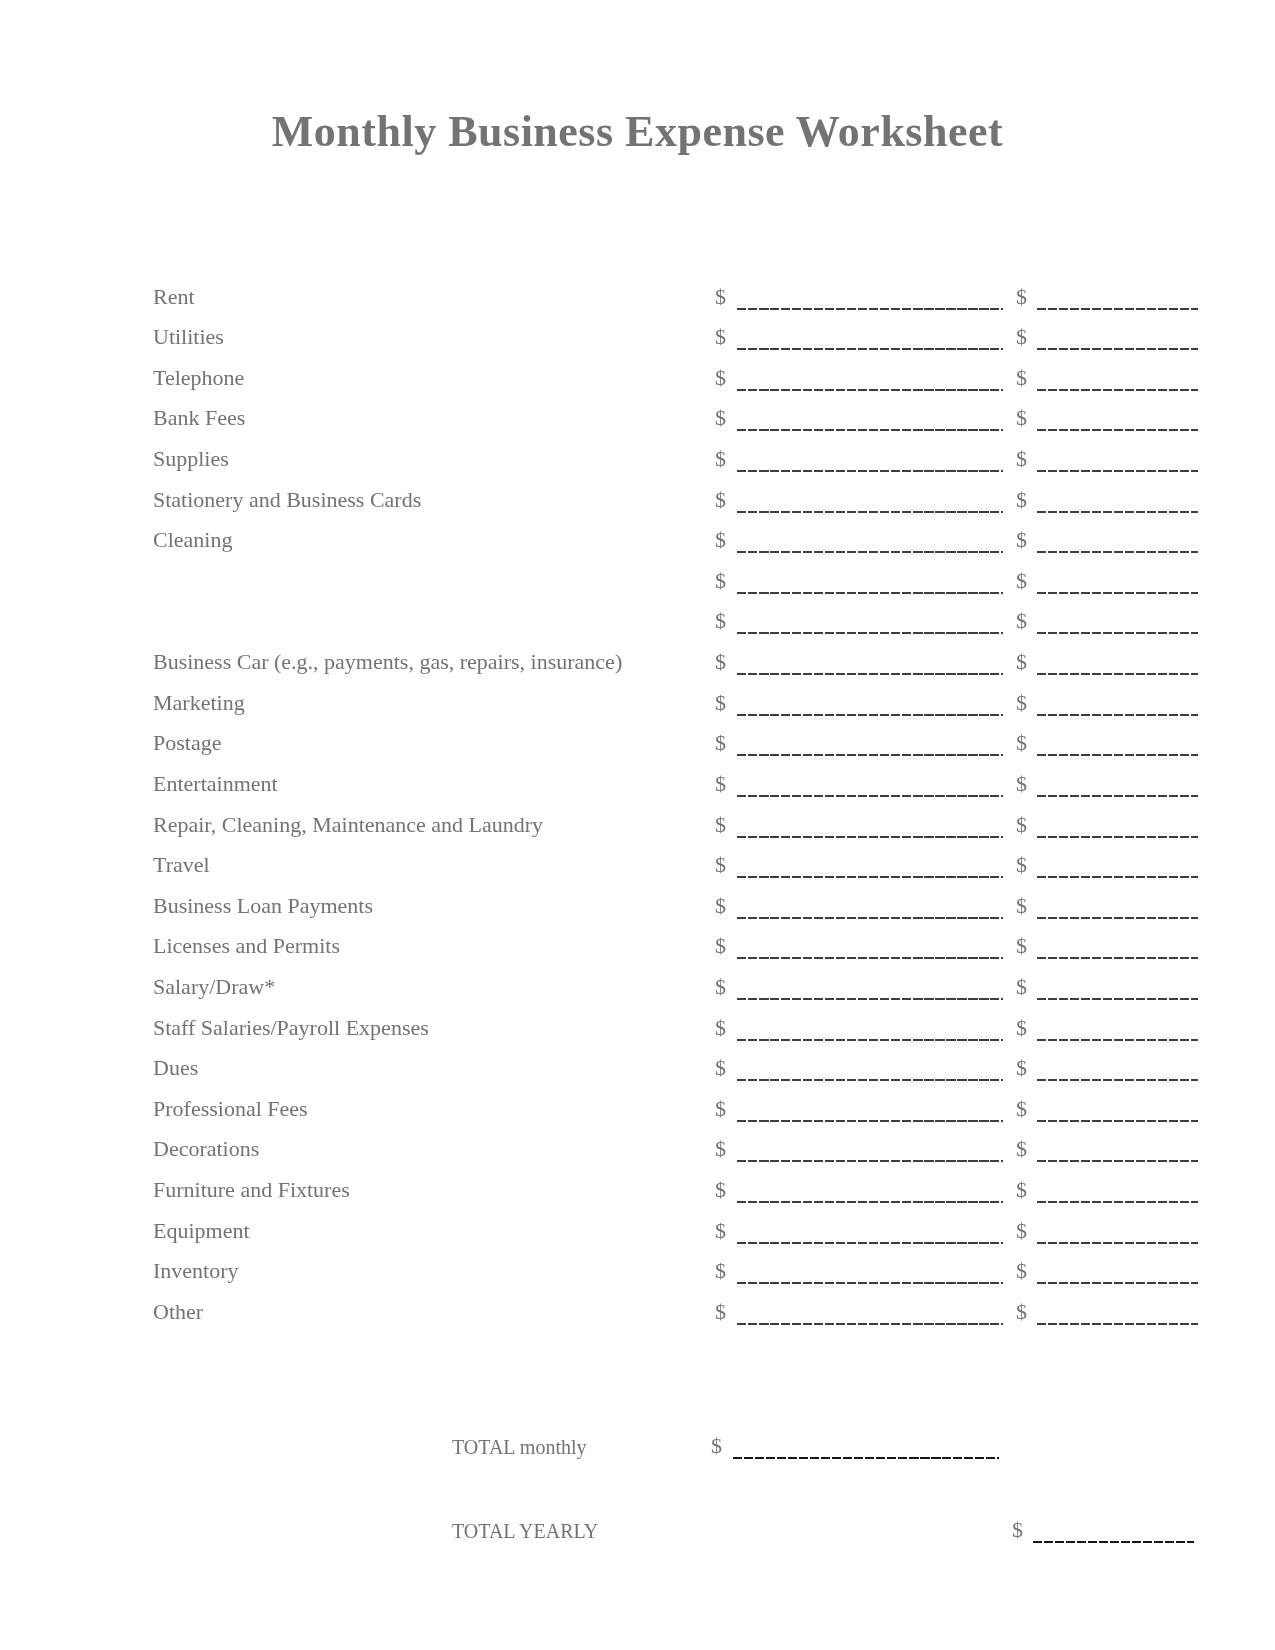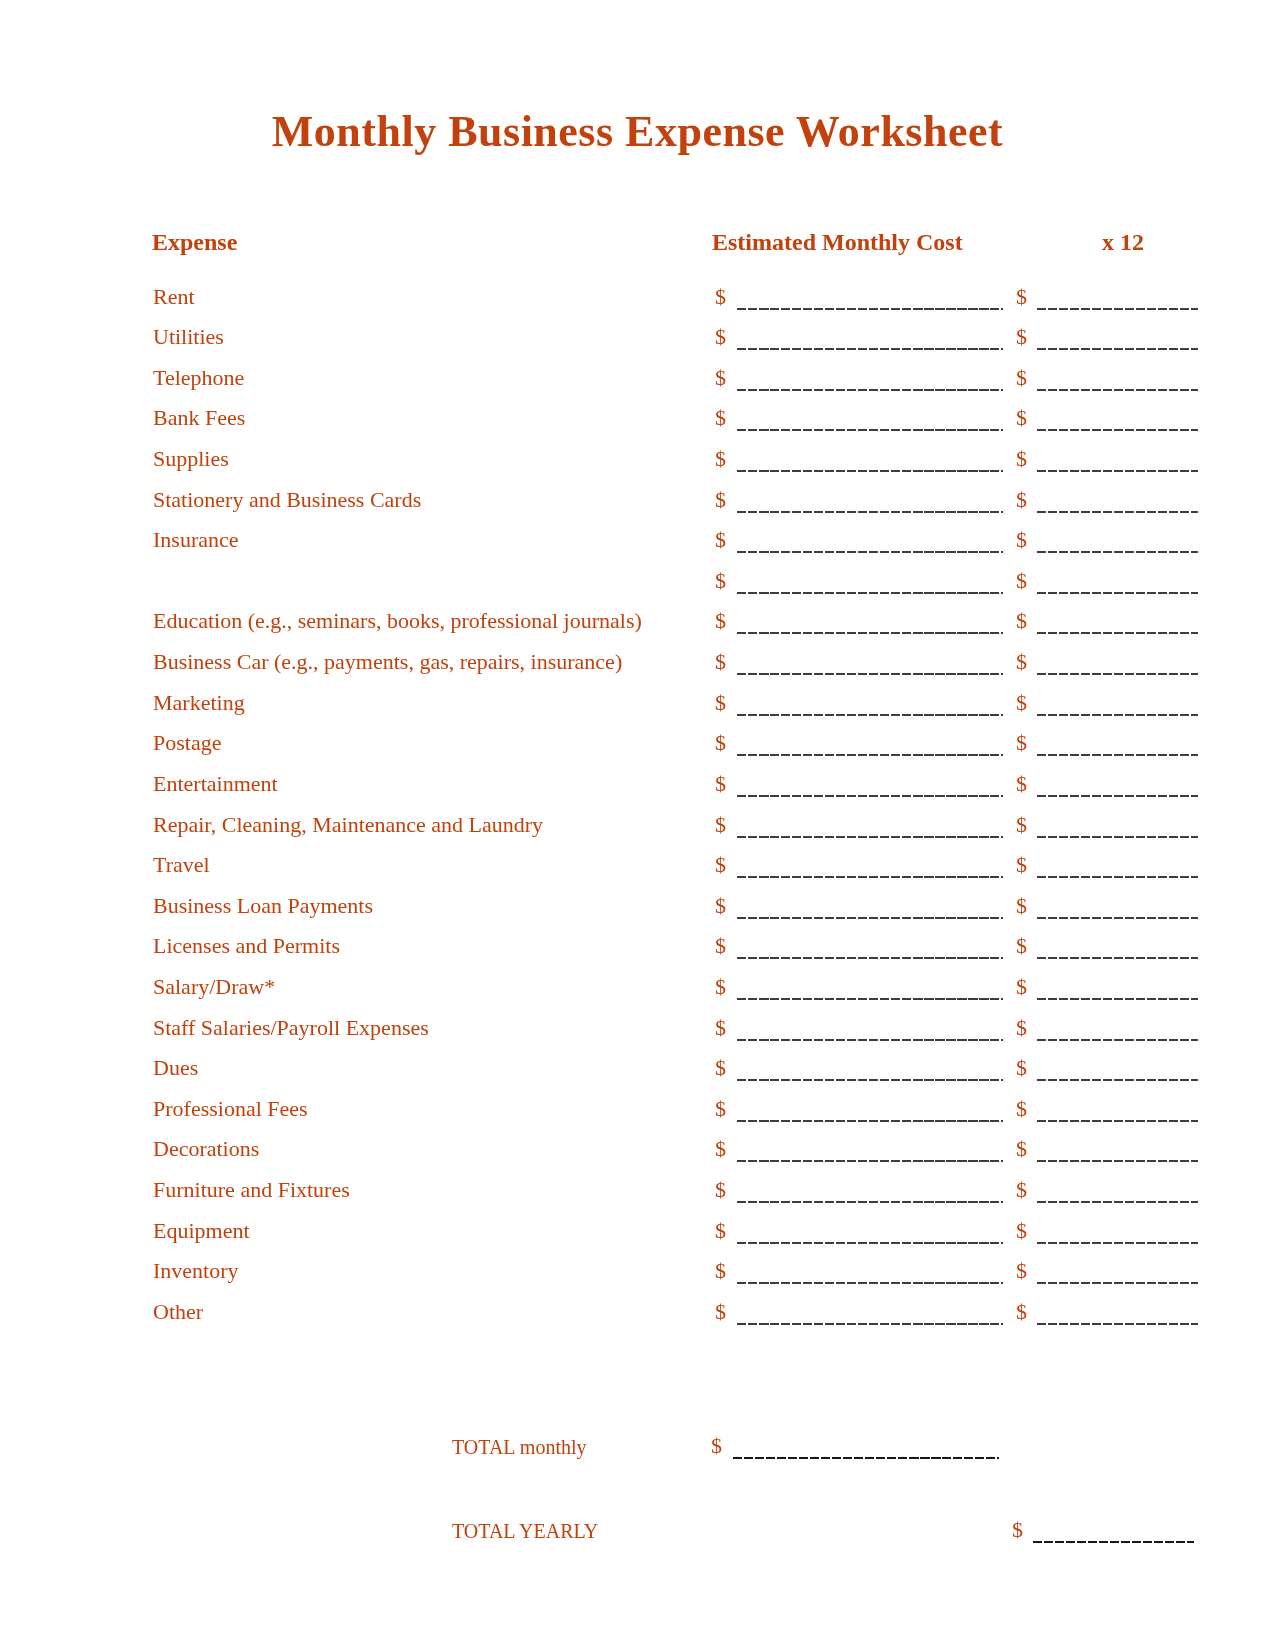--- a/index.html
+++ b/index.html
@@ -1,21 +1,21 @@
 <!DOCTYPE html>
 <html><head>
 <meta charset="utf-8">
 <style>
   html, body { margin: 0; padding: 0; background: #ffffff; }
   .page {
     position: relative;
     width: 1275px;
     height: 1650px;
     background: #ffffff;
-    color: #c2410c;
+    color: #737373;
     font-family: "Liberation Serif", "DejaVu Serif", serif;
     overflow: hidden;
     text-decoration: underline;
   }
   .title {
     position: absolute;
     top: 106px;
     left: 0;
     width: 100%;
     margin: 0;
@@ -82,25 +82,20 @@
       #161616 0px, #161616 9.5px, rgba(0,0,0,0) 9.5px, rgba(0,0,0,0) 11px);
   }
 </style>
 </head>
 <body>
 
 <div class="page">
 
   <h1 class="title">Monthly Business Expense Worksheet</h1>
 
-  <div class="hdr">
-    <span class="h h-exp">Expense</span>
-    <span class="h h-mon">Estimated Monthly Cost</span>
-    <span class="h h-x12">x 12</span>
-  </div>
 
   <div class="rows">
   <div class="row">
     <span class="lbl">Rent</span>
     <span class="cur cur-m">$</span>
     <div class="fill line-m"></div>
     <span class="cur cur-y">$</span>
     <div class="fill line-y"></div>
   </div>
 
@@ -138,36 +133,35 @@
 
   <div class="row">
     <span class="lbl">Stationery and Business Cards</span>
     <span class="cur cur-m">$</span>
     <div class="fill line-m"></div>
     <span class="cur cur-y">$</span>
     <div class="fill line-y"></div>
   </div>
 
   <div class="row">
-    <span class="lbl">Insurance</span>
-    <span class="cur cur-m">$</span>
-    <div class="fill line-m"></div>
-    <span class="cur cur-y">$</span>
-    <div class="fill line-y"></div>
-  </div>
-
-  <div class="row">
-    <span class="cur cur-m">$</span>
-    <div class="fill line-m"></div>
-    <span class="cur cur-y">$</span>
-    <div class="fill line-y"></div>
-  </div>
-
-  <div class="row">
-    <span class="lbl">Education (e.g., seminars, books, professional journals)</span>
+    <span class="lbl">Cleaning</span>
+    <span class="cur cur-m">$</span>
+    <div class="fill line-m"></div>
+    <span class="cur cur-y">$</span>
+    <div class="fill line-y"></div>
+  </div>
+
+  <div class="row">
+    <span class="cur cur-m">$</span>
+    <div class="fill line-m"></div>
+    <span class="cur cur-y">$</span>
+    <div class="fill line-y"></div>
+  </div>
+
+  <div class="row">
     <span class="cur cur-m">$</span>
     <div class="fill line-m"></div>
     <span class="cur cur-y">$</span>
     <div class="fill line-y"></div>
   </div>
 
   <div class="row">
     <span class="lbl">Business Car (e.g., payments, gas, repairs, insurance)</span>
     <span class="cur cur-m">$</span>
     <div class="fill line-m"></div>

